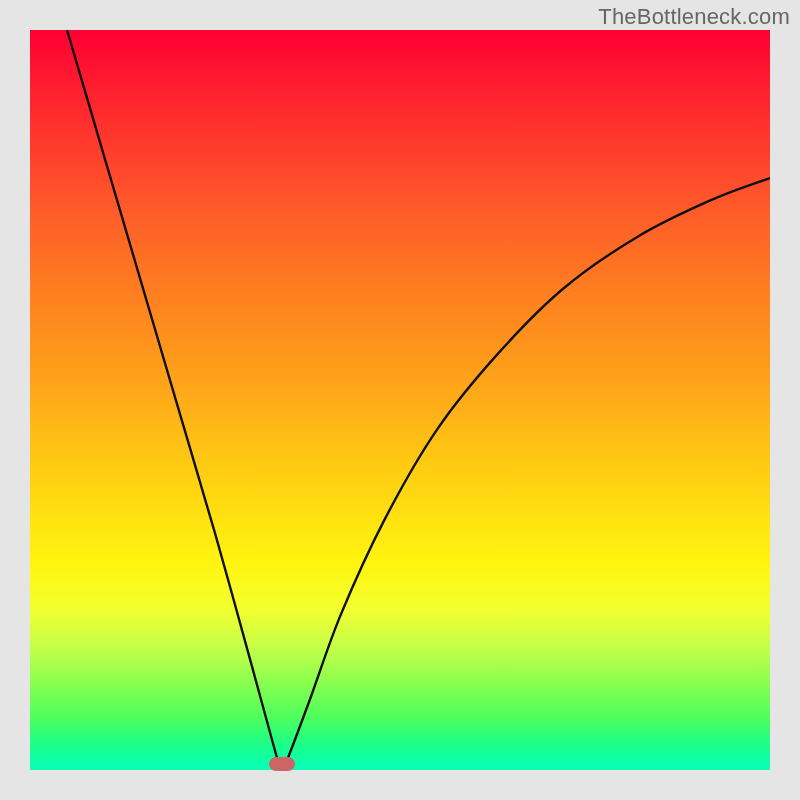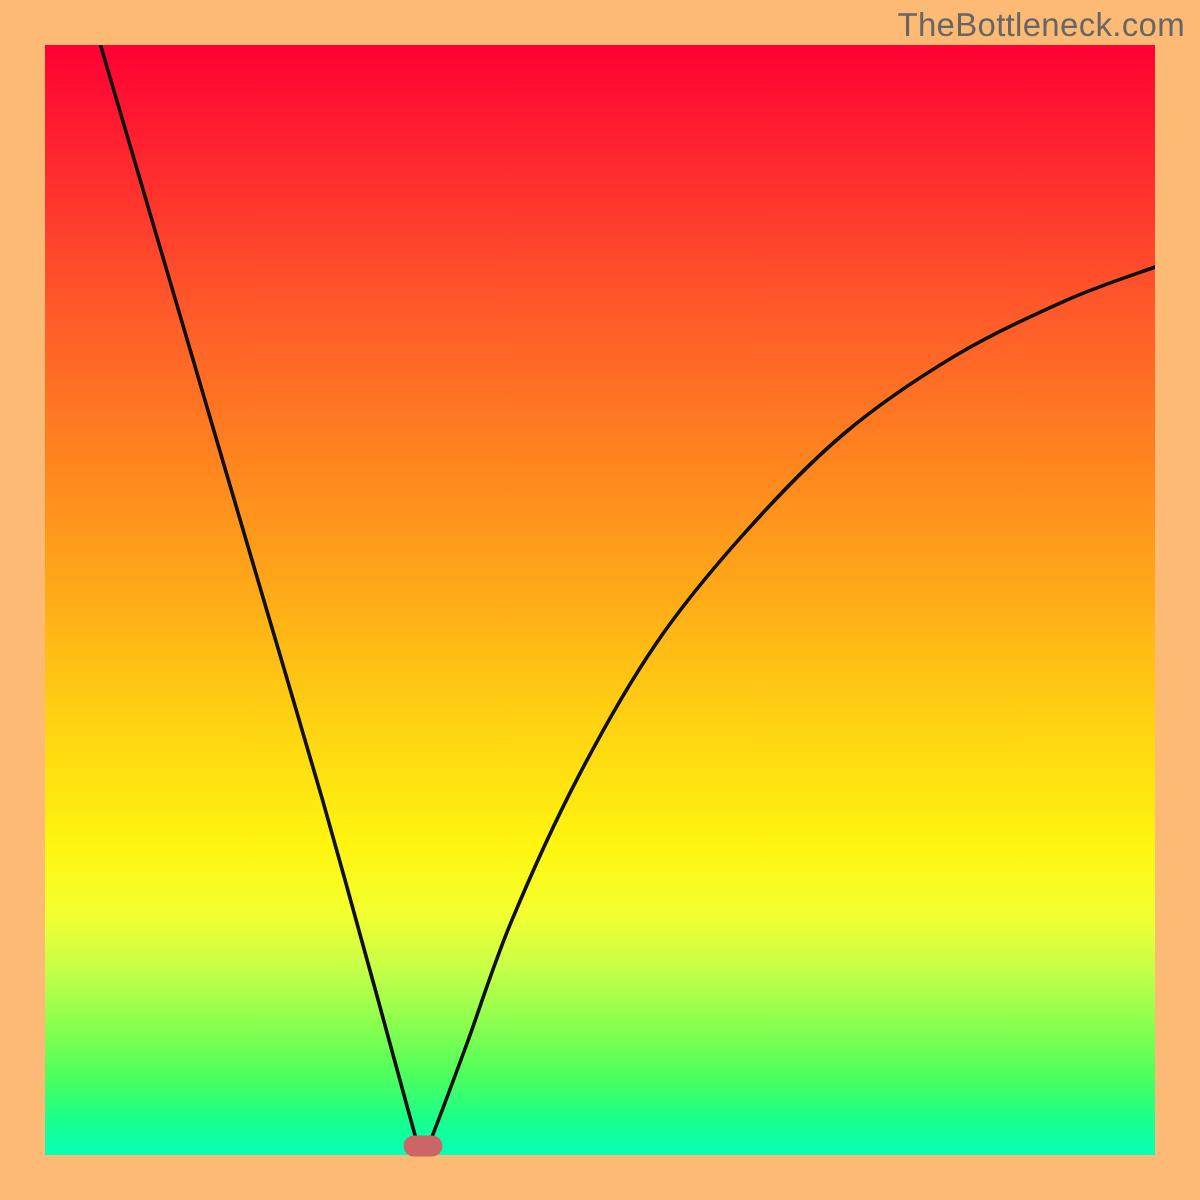--- a/index.html
+++ b/index.html
@@ -8,21 +8,21 @@
     width: 800px;
     height: 800px;
     overflow: hidden;
     background: #000;
     font-family: Arial, Helvetica, sans-serif;
   }
   .frame {
     position: relative;
     width: 800px;
     height: 800px;
-    background: #fdba74;
+    background: #e5e5e5;
   }
   .watermark {
     position: absolute;
     top: 4px;
     right: 10px;
     color: #666;
     font-size: 22px;
     font-weight: 500;
     letter-spacing: 0.2px;
     z-index: 10;

